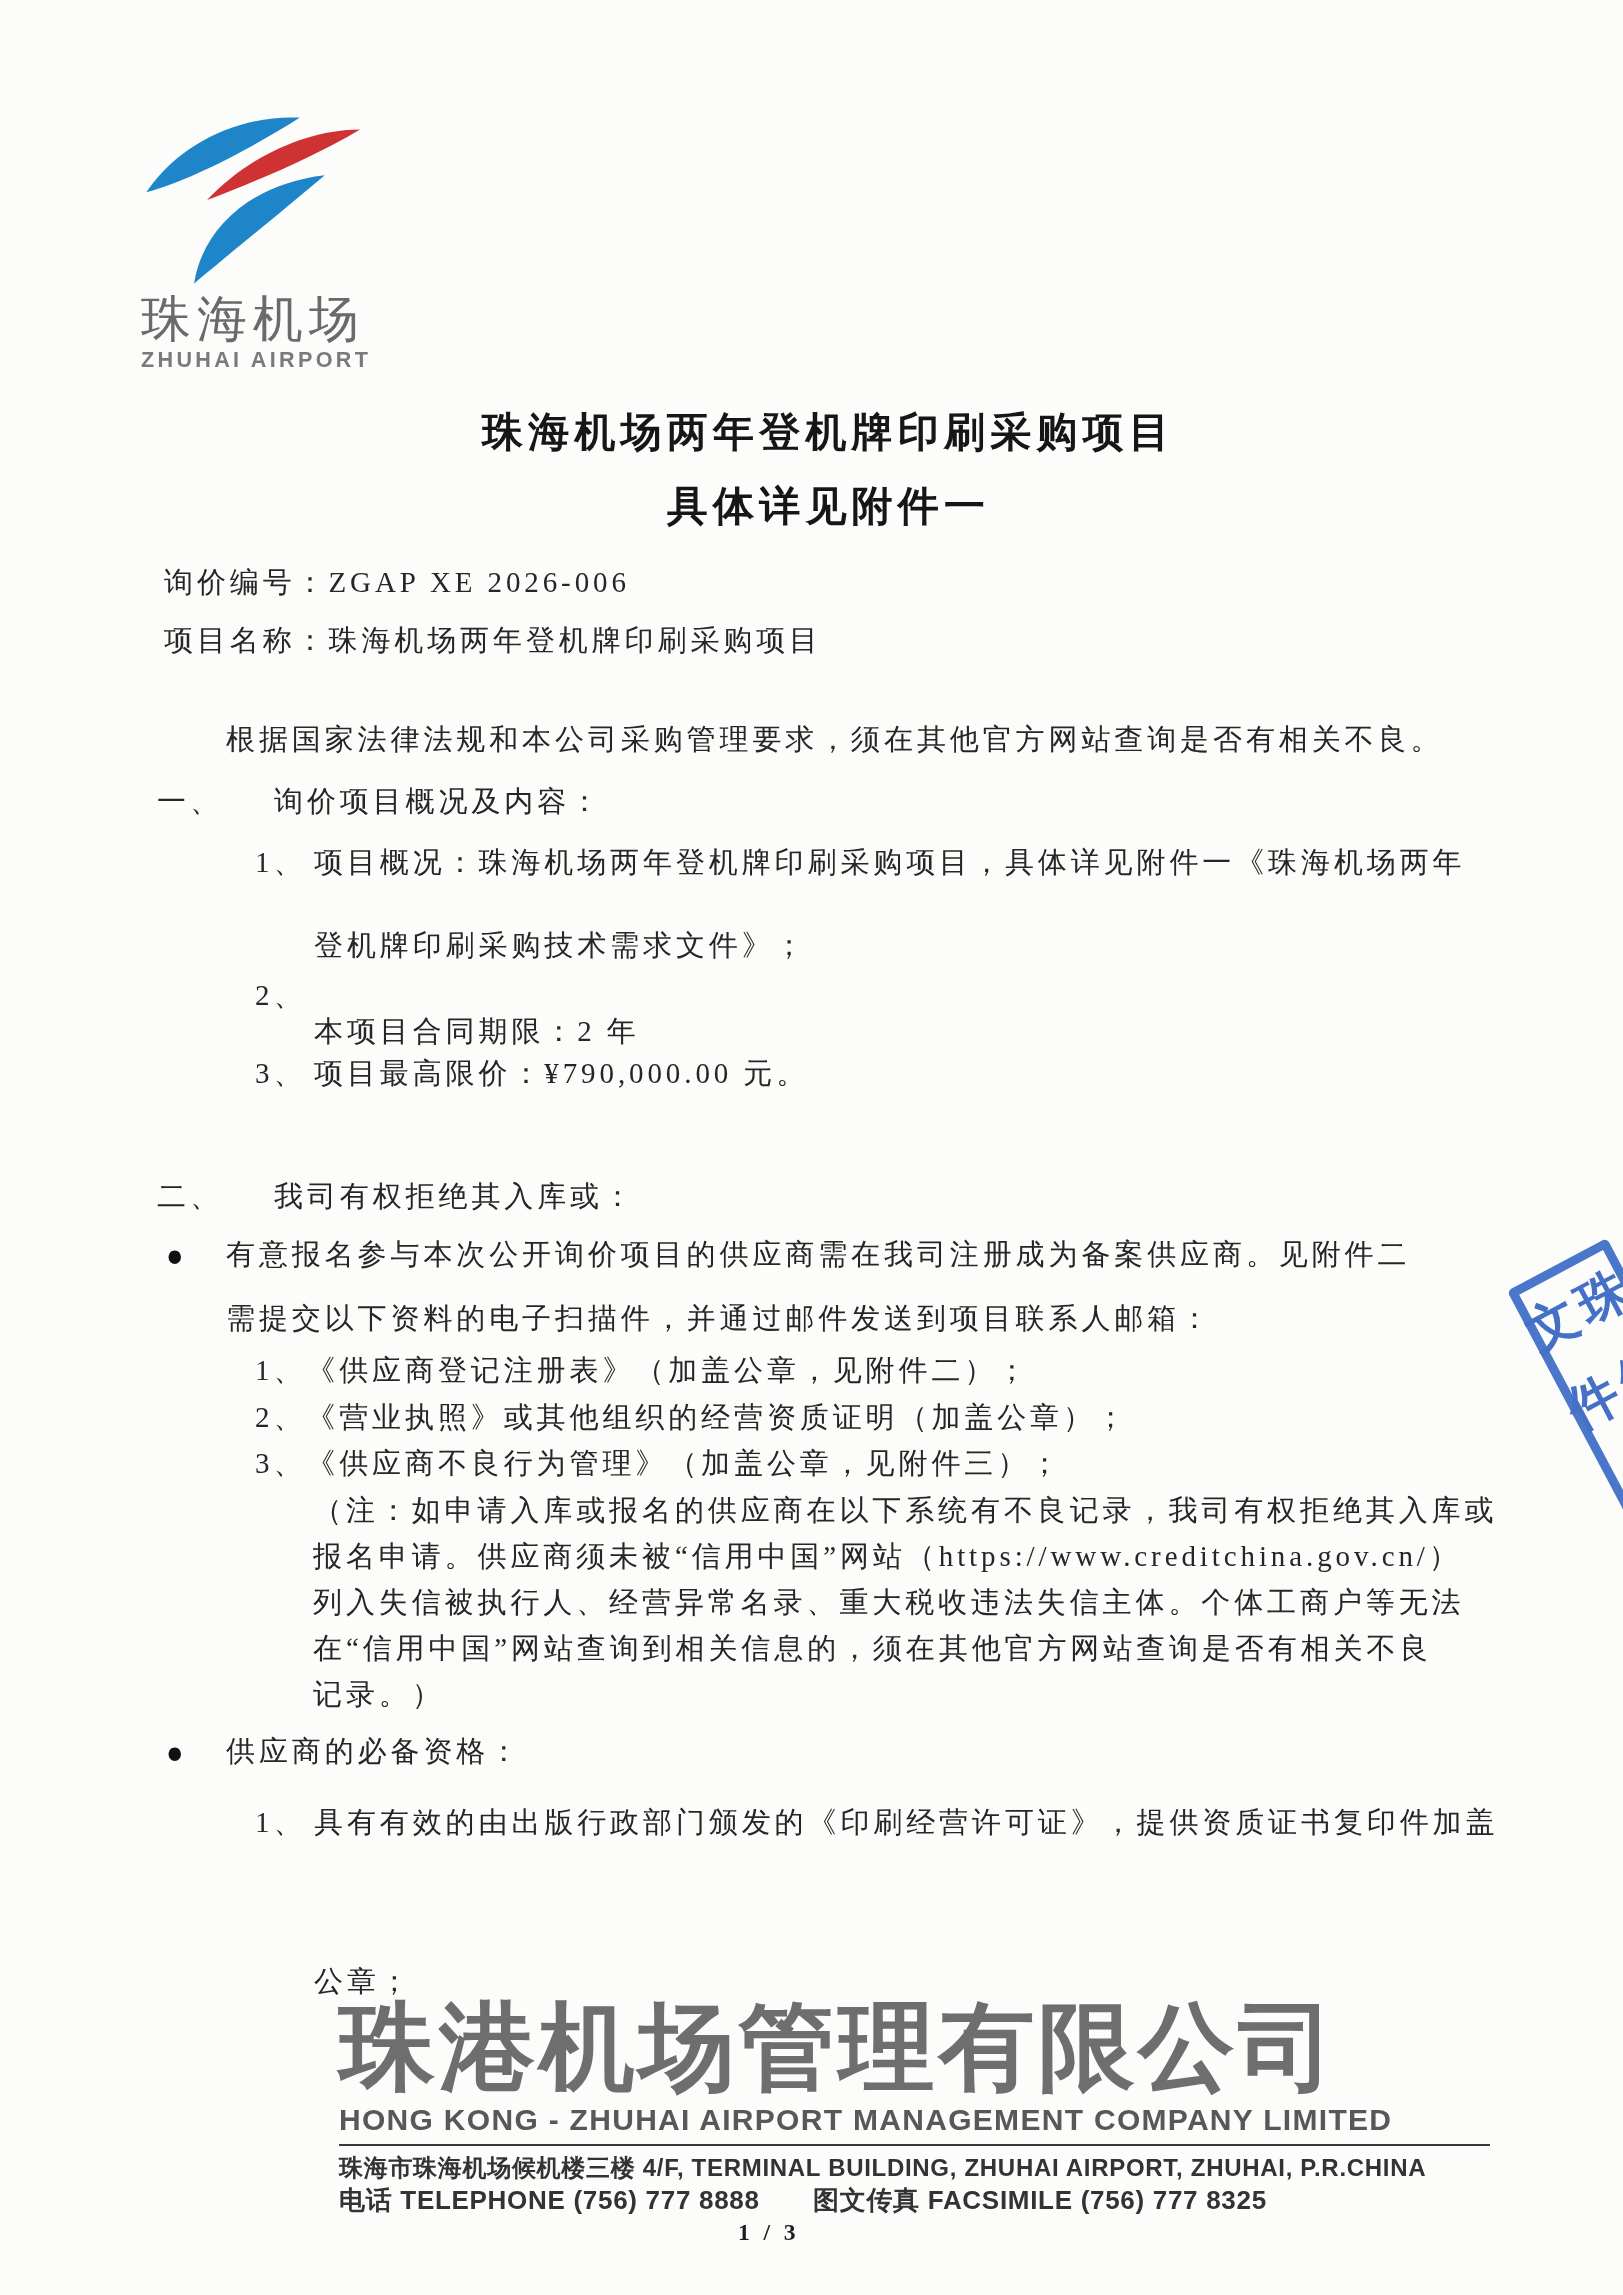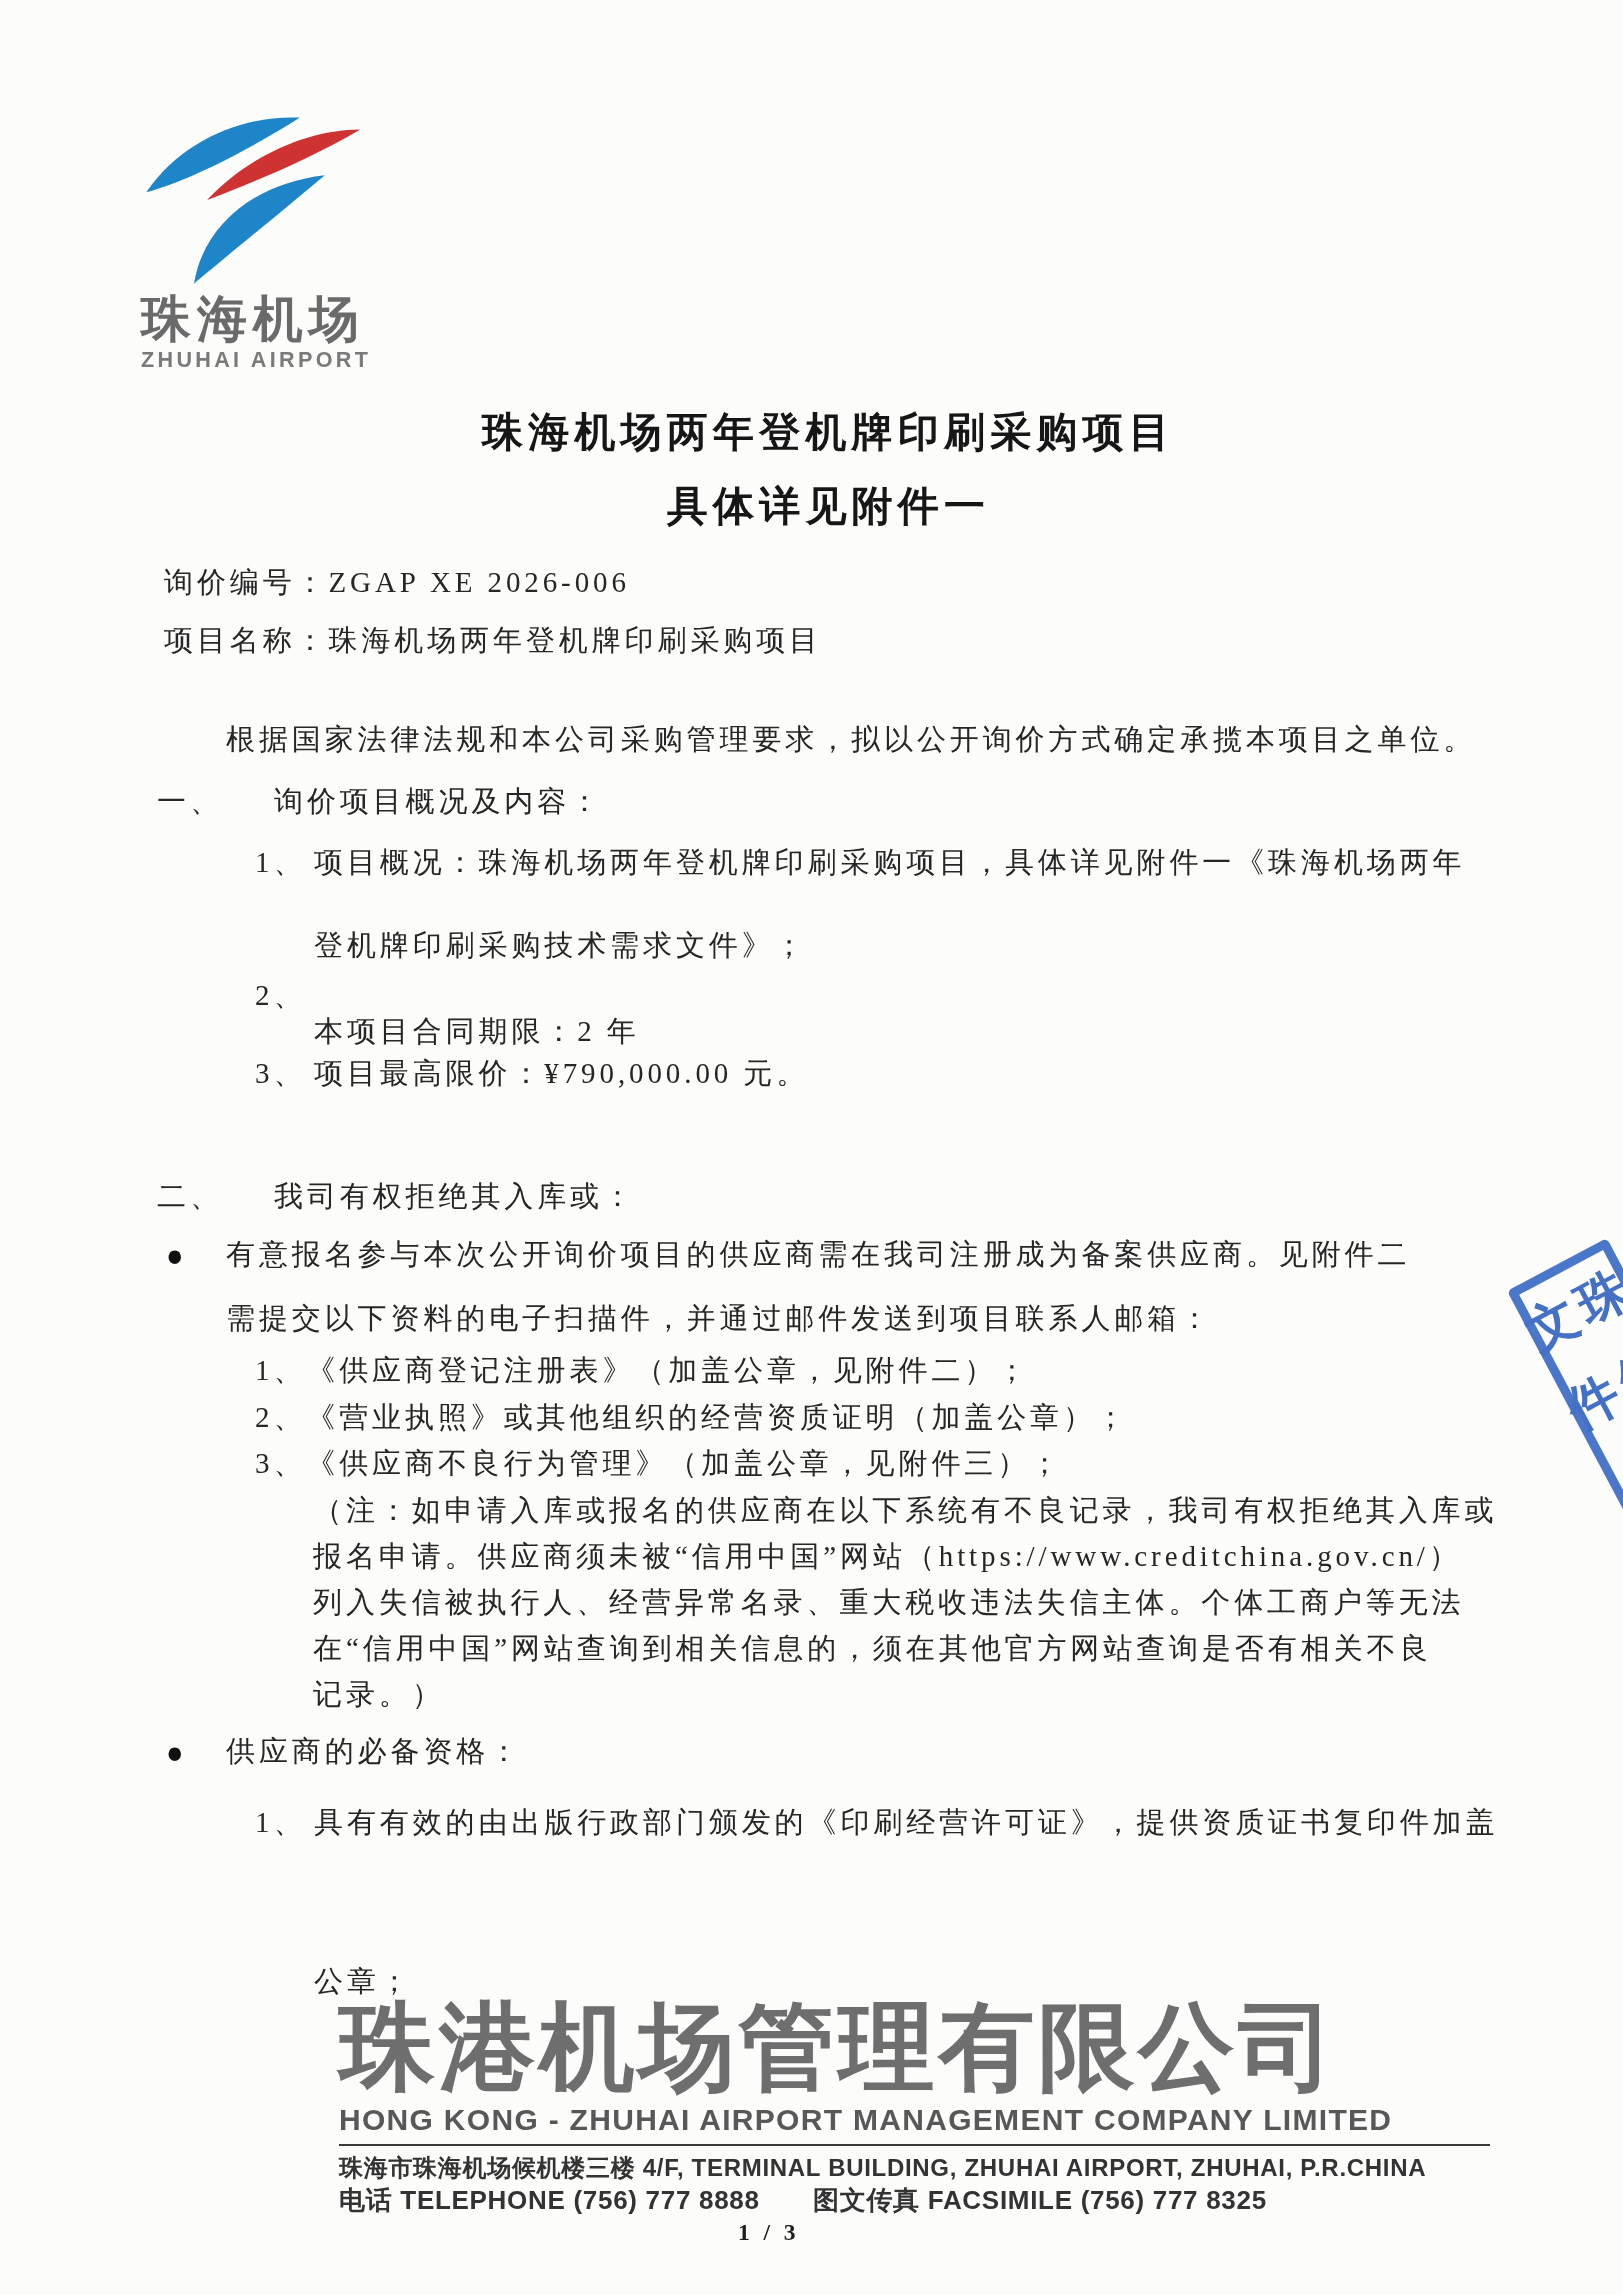--- a/index.html
+++ b/index.html
@@ -10,21 +10,21 @@
     background:#fcfcfa;
     overflow:hidden;
     font-family:"Liberation Serif","DejaVu Serif",serif;
     color:#222;
   }
   
   .logo{position:absolute;left:141px;top:115px;width:249px;}
   .logo svg{display:block;margin-left:2.6px;}
   .logo-cn{
     font-family:"Liberation Sans","DejaVu Sans",sans-serif;
-    font-weight:bold;font-size:50px;line-height:1;
+    font-weight:normal;font-size:50px;line-height:1;
     color:#6a6a6a;letter-spacing:5.9px;margin-top:9.2px;white-space:nowrap;
   }
   .logo-en{
     font-family:"Liberation Sans","DejaVu Sans",sans-serif;
     font-weight:bold;font-size:21.6px;line-height:1;
     color:#7a7a7a;letter-spacing:3.3px;margin-top:5.2px;white-space:nowrap;
   }
   
   .title-line{
     position:absolute;left:164px;width:1329px;text-align:center;
@@ -98,21 +98,21 @@
     <div class="logo-cn">珠海机场</div>
     <div class="logo-en">ZHUHAI AIRPORT</div>
   </div>
 
   <div class="title-line" style="top:412px;">珠海机场两年登机牌印刷采购项目</div>
   <div class="title-line" style="top:486px;">具体详见附件一</div>
 
   <div class="ln" style="left:164px;top:568px;">询价编号：ZGAP XE 2026-006</div>
   <div class="ln" style="left:164px;top:626px;">项目名称：珠海机场两年登机牌印刷采购项目</div>
 
-  <div class="ln" style="left:226px;top:725px;">根据国家法律法规和本公司采购管理要求，拟以公开询价方式确定承揽本项目之单位。</div>
+  <div class="ln" style="left:226px;top:725px;">根据国家法律法规和本公司采购管理要求，须在其他官方网站查询是否有相关不良。</div>
 
   <div class="ln" style="left:157px;top:787px;">一、</div>
   <div class="ln" style="left:274px;top:787px;">询价项目概况及内容：</div>
 
   <div class="ln" style="left:255px;top:848px;">1、</div>
   <div class="ln" style="left:314px;top:848px;">项目概况：珠海机场两年登机牌印刷采购项目，具体详见附件一《珠海机场两年</div>
   <div class="ln" style="left:314px;top:915px;margin-top:16px;">登机牌印刷采购技术需求文件》；</div>
 
   <div class="ln" style="left:255px;top:981px;">2、</div>
   <div class="ln" style="left:314px;top:1002px;margin-top:15px;">本项目合同期限：2 年</div>

